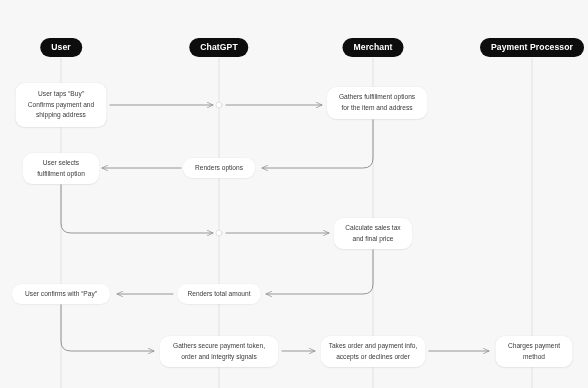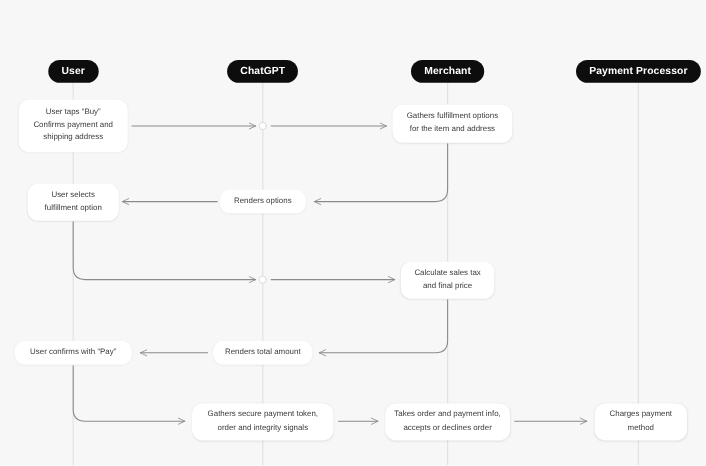--- a/index.html
+++ b/index.html
@@ -31,21 +31,20 @@
     font-size: 8.6px;
     font-weight: 700;
     letter-spacing: 0.1px;
     height: 19px;
     line-height: 19px;
     text-align: center;
     white-space: nowrap;
     padding: 0 11px;
     transform: translateX(-50%);
     box-sizing: border-box;
-    margin-top: 12px;
   }
   
   .node {
     position: absolute;
     background: #ffffff;
     border-radius: 9px;
     color: #3a3a3a;
     font-size: 6.6px;
     line-height: 10.6px;
     text-align: center;

